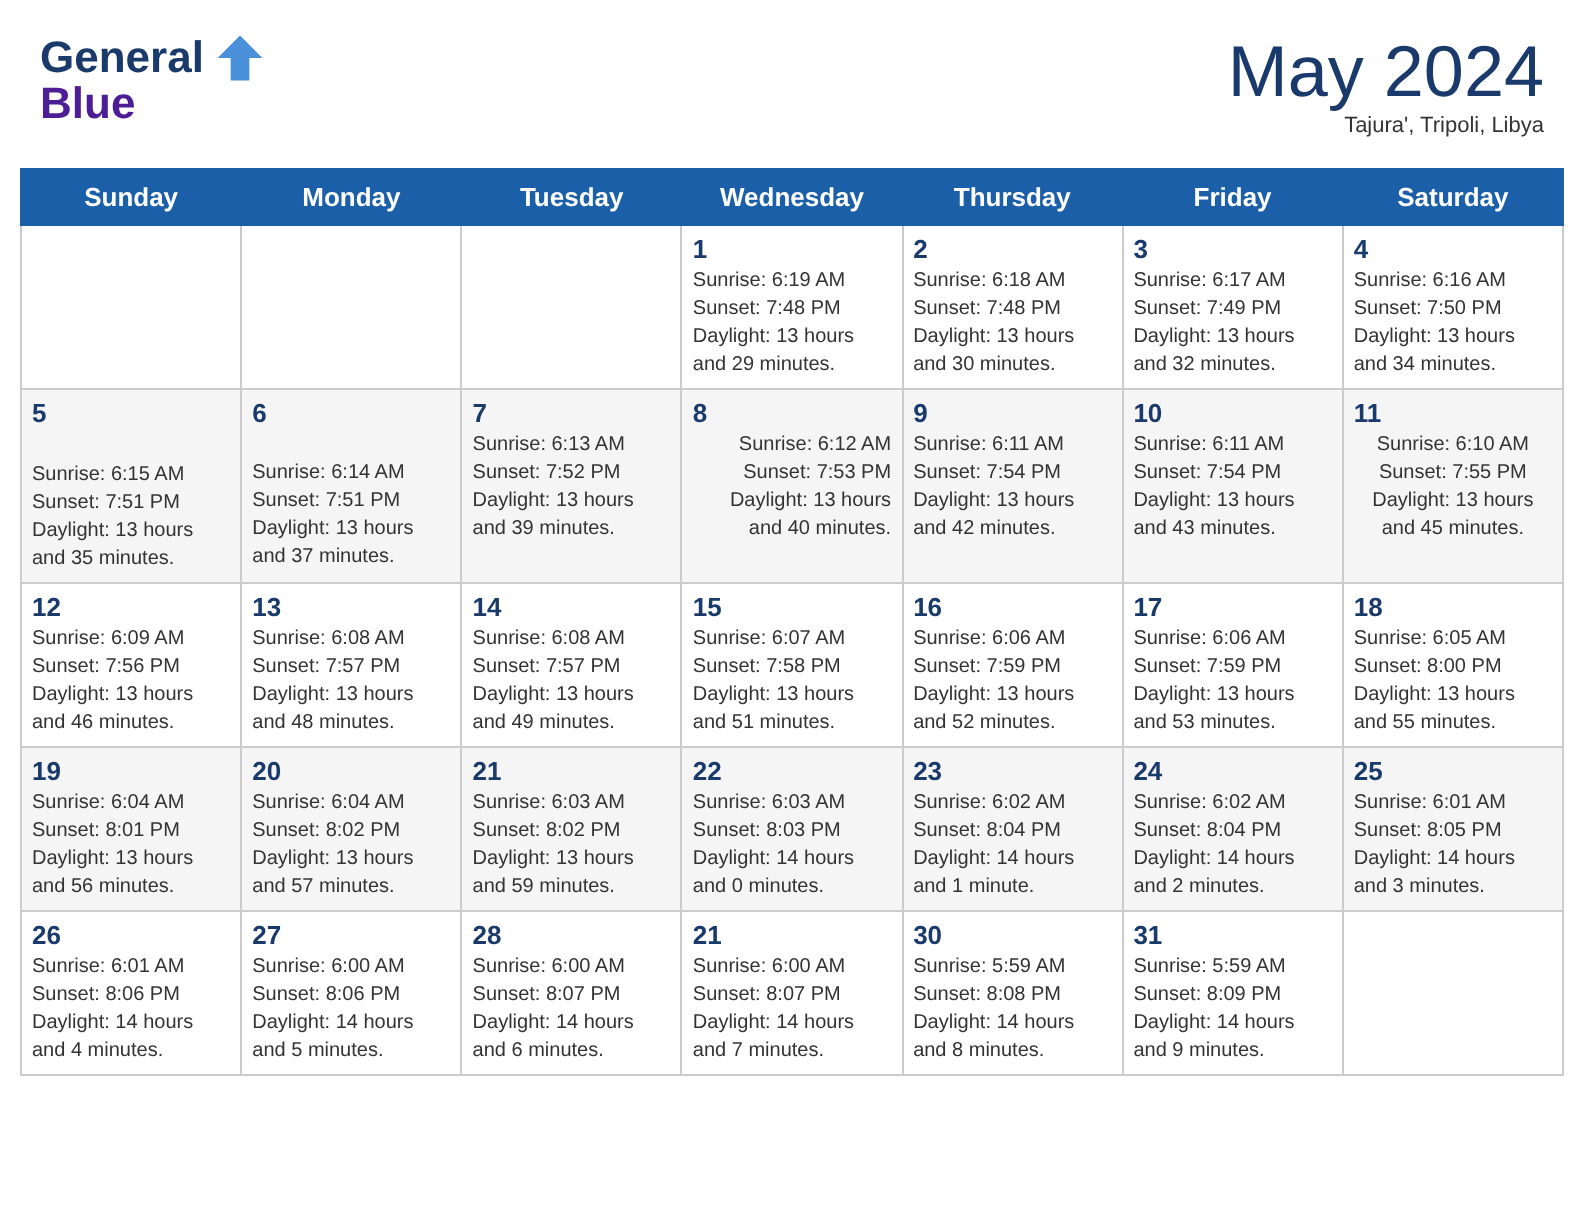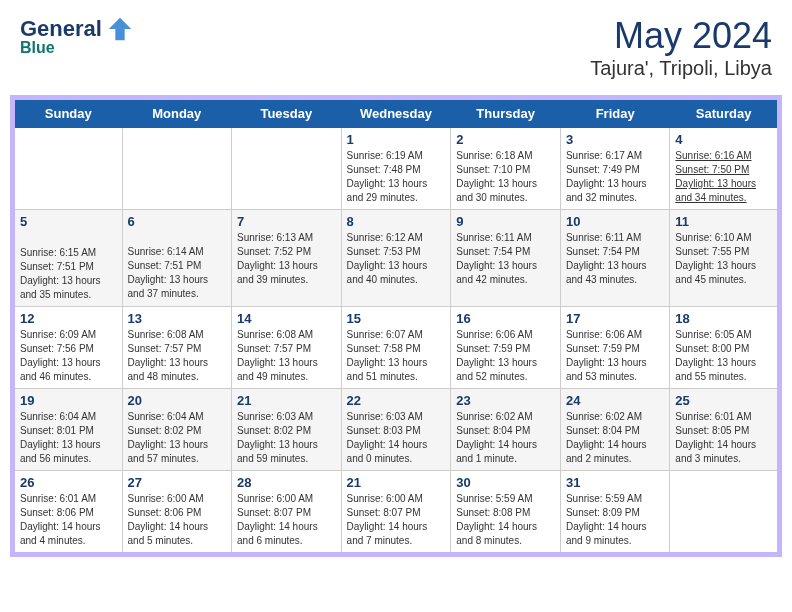--- a/index.html
+++ b/index.html
@@ -34,27 +34,27 @@
     }
     .title-area {
       text-align: right;
     }
     .month-title {
       font-size: 36px;
       font-weight: normal;
       color: #1a3a6b;
     }
     .location {
-      font-size: 20px;
+      font-size: 11px;
       color: #333;
     }
     .calendar {
       width: 100%;
       border-collapse: collapse;
-      border: 5px solid #c4b5fd;
+      border: 1px solid #c4b5fd;
       padding-left: 29px;
     }
     .calendar th {
       background: #1a5fa8;
       color: #fff;
       text-align: center;
       padding: 6px 4px;
       font-size: 13px;
       font-weight: bold;
       border: 1px solid #1a5fa8;
@@ -93,21 +93,21 @@
 
 <div class="header">
   <div class="logo">
     <div>
       <div style="display:flex;align-items:center;gap:2px;">
         <span class="logo-text">General</span>
         <svg class="logo-icon" viewBox="0 0 30 30">
           <polygon points="15,3 27,15 20,15 20,27 10,27 10,15 3,15" fill="#4a90d9"></polygon>
         </svg>
       </div>
-      <div style="font-size:16px;font-weight:bold;color:#0f766e;margin-top:-4px;">Blue</div>
+      <div style="font-size:22px;font-weight:bold;color:#4c1d95;margin-top:-4px;">Blue</div>
     </div>
   </div>
   <div class="title-area">
     <div class="month-title">May 2024</div>
     <div class="location">Tajura', Tripoli, Libya</div>
   </div>
 </div>
 
 <table class="calendar">
   <thead>
@@ -128,32 +128,32 @@
         <td class="empty-cell"></td>
         <td>
           <span class="day-num">1</span>
           <div class="day-info" style="white-space: pre-line;">Sunrise: 6:19 AM
 Sunset: 7:48 PM
 Daylight: 13 hours and 29 minutes.</div>
         </td>
         <td>
           <span class="day-num">2</span>
           <div class="day-info" style="white-space: pre-line;">Sunrise: 6:18 AM
-Sunset: 7:10 PM
+Sunset: 7:48 PM
 Daylight: 13 hours and 30 minutes.</div>
         </td>
         <td>
           <span class="day-num">3</span>
           <div class="day-info" style="white-space: pre-line;">Sunrise: 6:17 AM
 Sunset: 7:49 PM
 Daylight: 13 hours and 32 minutes.</div>
         </td>
         <td>
           <span class="day-num">4</span>
-          <div class="day-info" style="white-space: pre-line; text-decoration: underline;">Sunrise: 6:16 AM
+          <div class="day-info" style="white-space: pre-line;">Sunrise: 6:16 AM
 Sunset: 7:50 PM
 Daylight: 13 hours and 34 minutes.</div>
         </td>
       </tr>
       <tr>
         <td>
           <span class="day-num">5</span>
           <div class="day-info" style="white-space: pre-line; margin-top: 17px;">Sunrise: 6:15 AM
 Sunset: 7:51 PM
 Daylight: 13 hours and 35 minutes.</div>
@@ -165,39 +165,39 @@
 Daylight: 13 hours and 37 minutes.</div>
         </td>
         <td>
           <span class="day-num">7</span>
           <div class="day-info" style="white-space: pre-line;">Sunrise: 6:13 AM
 Sunset: 7:52 PM
 Daylight: 13 hours and 39 minutes.</div>
         </td>
         <td>
           <span class="day-num">8</span>
-          <div class="day-info" style="white-space: pre-line;">Sunrise: 6:12 AM
+          <div class="day-info" style="white-space: pre-line; text-align: right;">Sunrise: 6:12 AM
 Sunset: 7:53 PM
 Daylight: 13 hours and 40 minutes.</div>
         </td>
         <td>
           <span class="day-num">9</span>
           <div class="day-info" style="white-space: pre-line;">Sunrise: 6:11 AM
 Sunset: 7:54 PM
 Daylight: 13 hours and 42 minutes.</div>
         </td>
         <td>
           <span class="day-num">10</span>
           <div class="day-info" style="white-space: pre-line;">Sunrise: 6:11 AM
 Sunset: 7:54 PM
 Daylight: 13 hours and 43 minutes.</div>
         </td>
         <td>
           <span class="day-num">11</span>
-          <div class="day-info" style="white-space: pre-line;">Sunrise: 6:10 AM
+          <div class="day-info" style="white-space: pre-line; text-align: center;">Sunrise: 6:10 AM
 Sunset: 7:55 PM
 Daylight: 13 hours and 45 minutes.</div>
         </td>
       </tr>
       <tr>
         <td>
           <span class="day-num">12</span>
           <div class="day-info" style="white-space: pre-line;">Sunrise: 6:09 AM
 Sunset: 7:56 PM
 Daylight: 13 hours and 46 minutes.</div>

